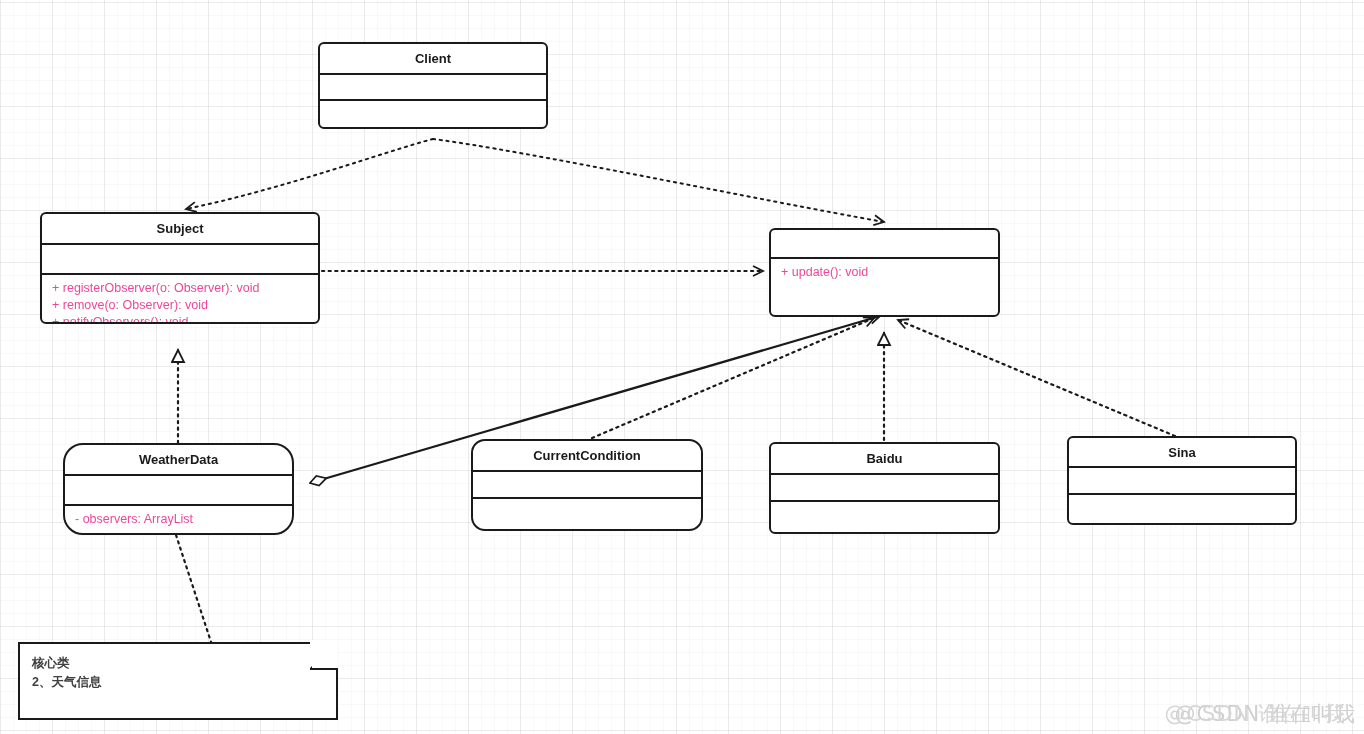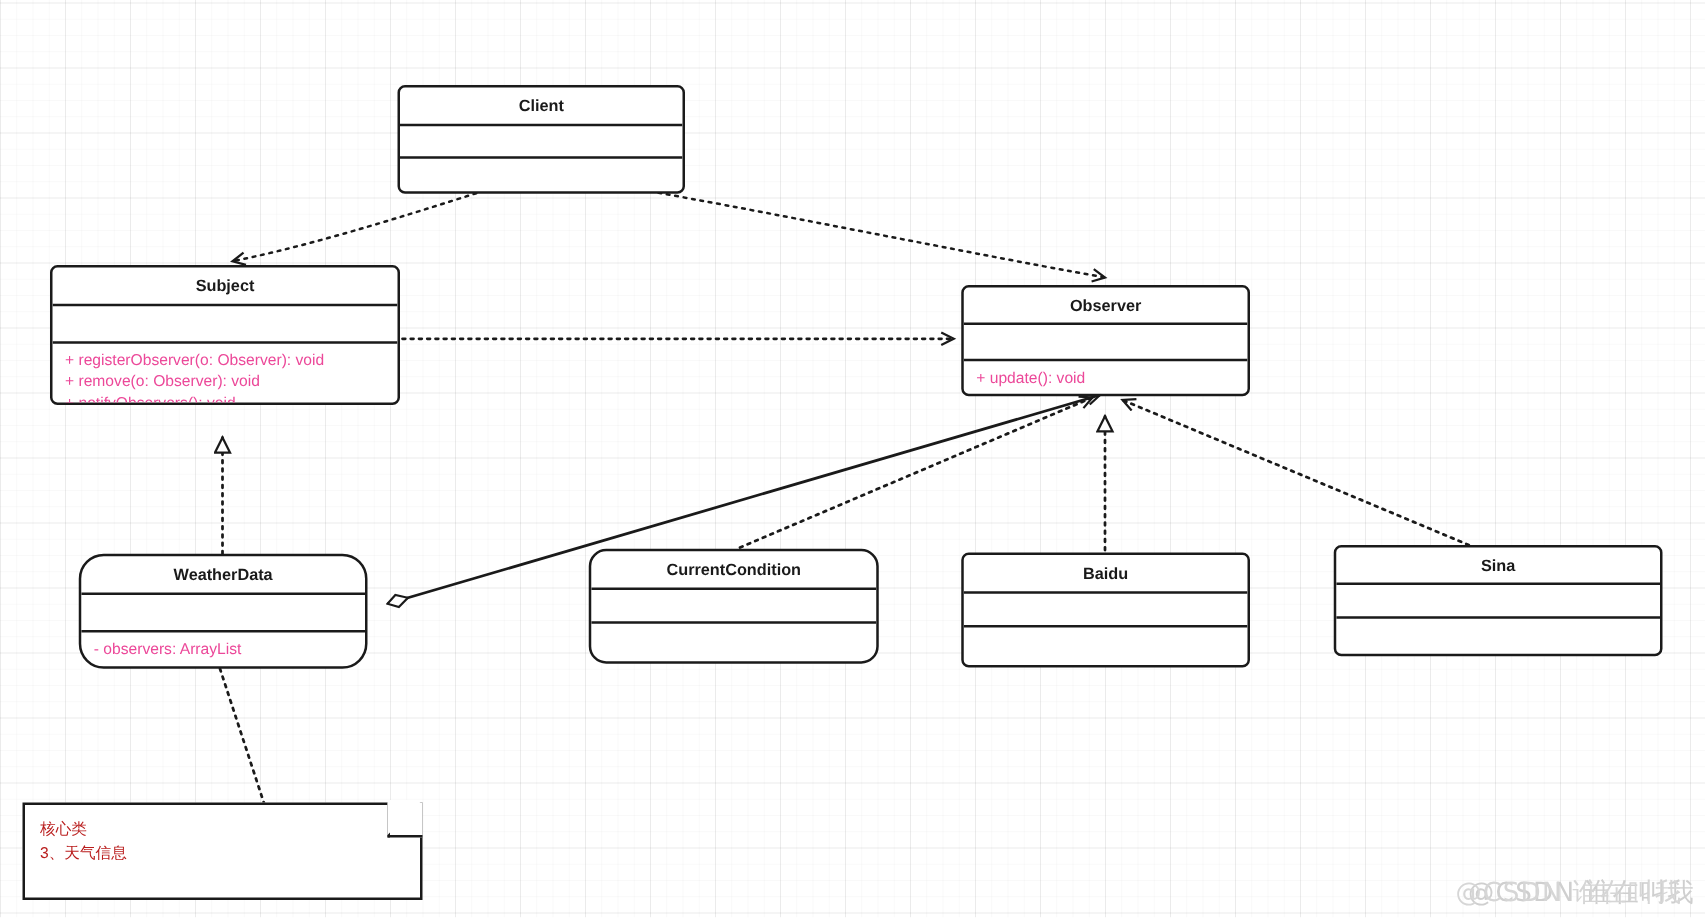--- a/index.html
+++ b/index.html
@@ -65,23 +65,24 @@
   .uml-attrs div, .uml-ops div {
     line-height: 17px;
     white-space: nowrap;
   }
   .uml-note {
     position: absolute;
     box-sizing: border-box;
     border: 2px solid #1a1a1a;
     background: #ffffff;
     font-size: 12.5px;
-    color: #b91c1c;
+    color: #404040;
     padding: 10px 12px;
     line-height: 19px;
+    font-weight: bold;
   }
   .note-fold {
     position: absolute;
     right: -2px;
     top: -2px;
     width: 26px;
     height: 26px;
     background: #ffffff;
     border-left: 2px solid #1a1a1a;
     border-bottom: 2px solid #1a1a1a;
@@ -144,38 +145,37 @@
 
     <path d="M 592,438 L 874,318" fill="none" stroke="#1a1a1a" stroke-width="2.2" stroke-dasharray="2.2 4.4" stroke-linecap="round" marker-end="url(#openArrow)"></path>
 
     <path d="M 884,440 L 884,333" fill="none" stroke="#1a1a1a" stroke-width="2.2" stroke-dasharray="2.2 4.4" stroke-linecap="round" marker-end="url(#hollowTriangle)"></path>
 
     <path d="M 1175,436 L 898,320" fill="none" stroke="#1a1a1a" stroke-width="2.2" stroke-dasharray="2.2 4.4" stroke-linecap="round" marker-end="url(#openArrow)"></path>
 
     <path d="M 176,535 L 212,645" fill="none" stroke="#1a1a1a" stroke-width="2.2" stroke-dasharray="2.2 4.4" stroke-linecap="round"></path>
   </svg>
 
-  <div class="uml-class" style="left:318px; top:68px; width:230px; height:87px;">
+  <div class="uml-class" style="left:318px; top:42px; width:230px; height:87px;">
     <div class="uml-name" style="height:31px;">Client</div>
     <div class="uml-attrs" style="height:26px;"></div>
     <div class="uml-ops" style="height:26px;"></div>
   </div>
 
   <div class="uml-class" style="left:40px; top:212px; width:280px; height:112px;">
     <div class="uml-name" style="height:31px;">Subject</div>
     <div class="uml-attrs" style="height:30px;"></div>
     <div class="uml-ops">
       <div>+ registerObserver(o: Observer): void</div>
       <div>+ remove(o: Observer): void</div>
       <div>+ notifyObservers(): void</div>
     </div>
   </div>
 
   <div class="uml-class" style="left:769px; top:228px; width:231px; height:89px;">
-    <div class="uml-name" style="height:30px;">Observer</div>
     <div class="uml-attrs" style="height:29px;"></div>
     <div class="uml-ops">
       <div>+ update(): void</div>
     </div>
   </div>
 
   <div class="uml-class" style="left:63px; top:443px; width:231px; height:92px;border-radius:20px;">
     <div class="uml-name" style="height:31px;">WeatherData</div>
     <div class="uml-attrs" style="height:30px;"></div>
     <div class="uml-ops">
@@ -188,30 +188,30 @@
     <div class="uml-attrs" style="height:27px;"></div>
     <div class="uml-ops" style="height:30px;"></div>
   </div>
 
   <div class="uml-class" style="left:769px; top:442px; width:231px; height:92px;">
     <div class="uml-name" style="height:31px;">Baidu</div>
     <div class="uml-attrs" style="height:27px;"></div>
     <div class="uml-ops" style="height:30px;"></div>
   </div>
 
-  <div class="uml-class" style="left:1067px; top:436px; width:263px; height:89px;">
+  <div class="uml-class" style="left:1067px; top:436px; width:230px; height:89px;">
     <div class="uml-name" style="height:30px;">Sina</div>
     <div class="uml-attrs" style="height:27px;"></div>
     <div class="uml-ops" style="height:28px;"></div>
   </div>
 
   <div class="uml-note" style="left:18px; top:642px; width:320px; height:78px;">
     <div class="note-fold"></div>
     <div>核心类</div>
-    <div>3、天气信息</div>
+    <div>2、天气信息</div>
   </div>
 
   <div class="watermark">
     <span>@CSDN 谁在叫我</span>
     <span class="wm2">@CSDN 谁在叫我</span>
   </div>
 
 </div>
 
 </body></html>

